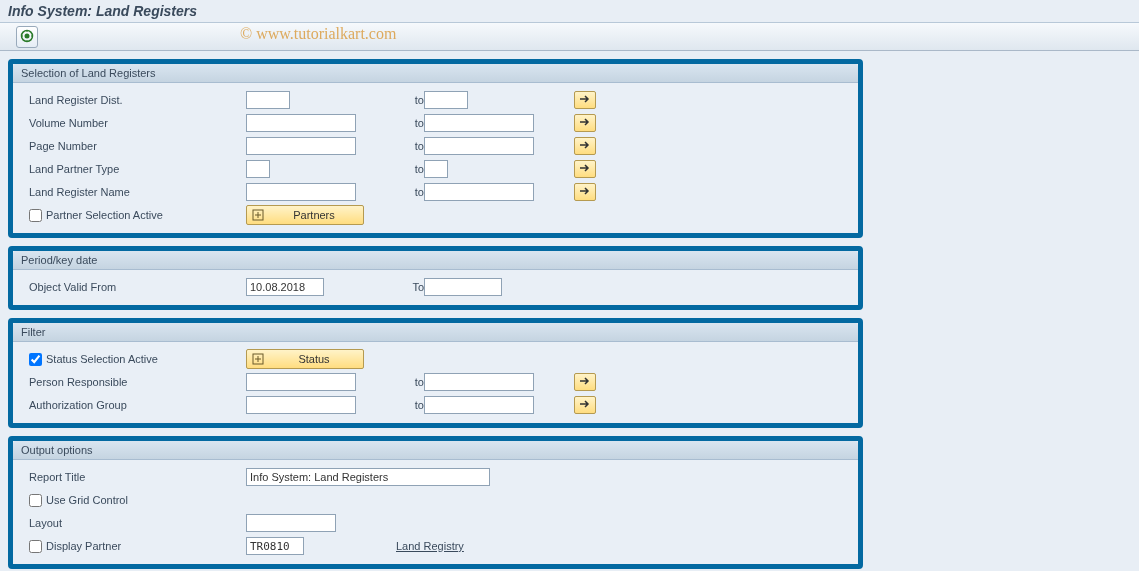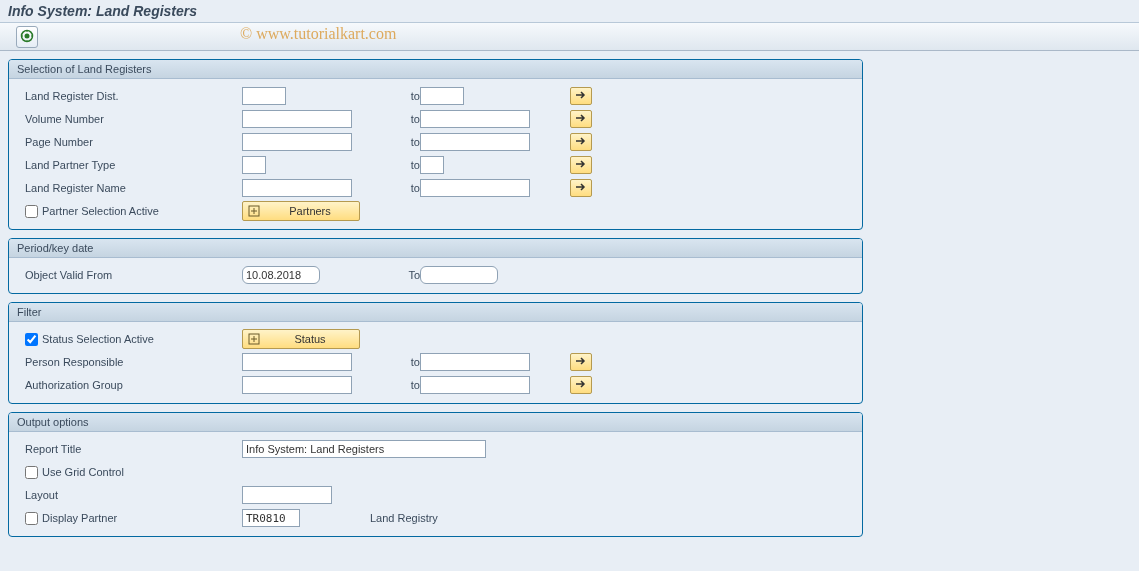--- a/index.html
+++ b/index.html
@@ -48,21 +48,21 @@
       color: #d8922b;
       font-size: 16px;
       opacity: 0.75;
       font-family: Georgia, serif;
       pointer-events: none;
     }
     .content {
       padding: 8px;
     }
     .group {
-      border: 1px solid #0369a1;
+      border: 5px solid #0369a1;
       border-radius: 4px;
       margin-bottom: 8px;
       background: #e9eff6;
       width: 855px;
     }
     .group-header {
       background: linear-gradient(#d9e5f0, #c5d4e1);
       border-bottom: 1px solid #a8bcd0;
       padding: 3px 8px;
       font-size: 11px;
@@ -94,21 +94,21 @@
     .field {
       height: 18px;
       border: 1px solid #8fa2b5;
       background: #fff;
       font-size: 11px;
       padding: 0 3px;
       color: #333;
     }
     .field.w-short { width: 44px; }
     .field.w-med { width: 110px; }
-    .field.w-date { width: 78px; border-radius: 6px; }
+    .field.w-date { width: 78px; }
     .field.w-long { width: 244px; }
     .to {
       width: 48px;
       text-align: right;
       padding-left: 12px;
       color: #3a4a5c;
     }
     .to-cap { text-transform: none; }
     .col-from { width: 130px; display:flex; }
     .col-to { width: 130px; display:flex; }
@@ -144,21 +144,22 @@
     .expand-icon {
       width: 14px;
       height: 14px;
       display:inline-flex;
       align-items:center;
       justify-content:center;
     }
     .exec-icon svg { width:14px; height:14px; }
     .display-label {
       color: #3a4a5c;
-      margin-left: 70px;
+      margin-left: 92px;
+      text-decoration: underline;
     }
   </style>
 </head>
 <body>
 
 <div class="title-bar">Info System: Land Registers</div>
 
 <div class="toolbar">
   <div class="toolbar-btn">
     <span class="exec-icon">

